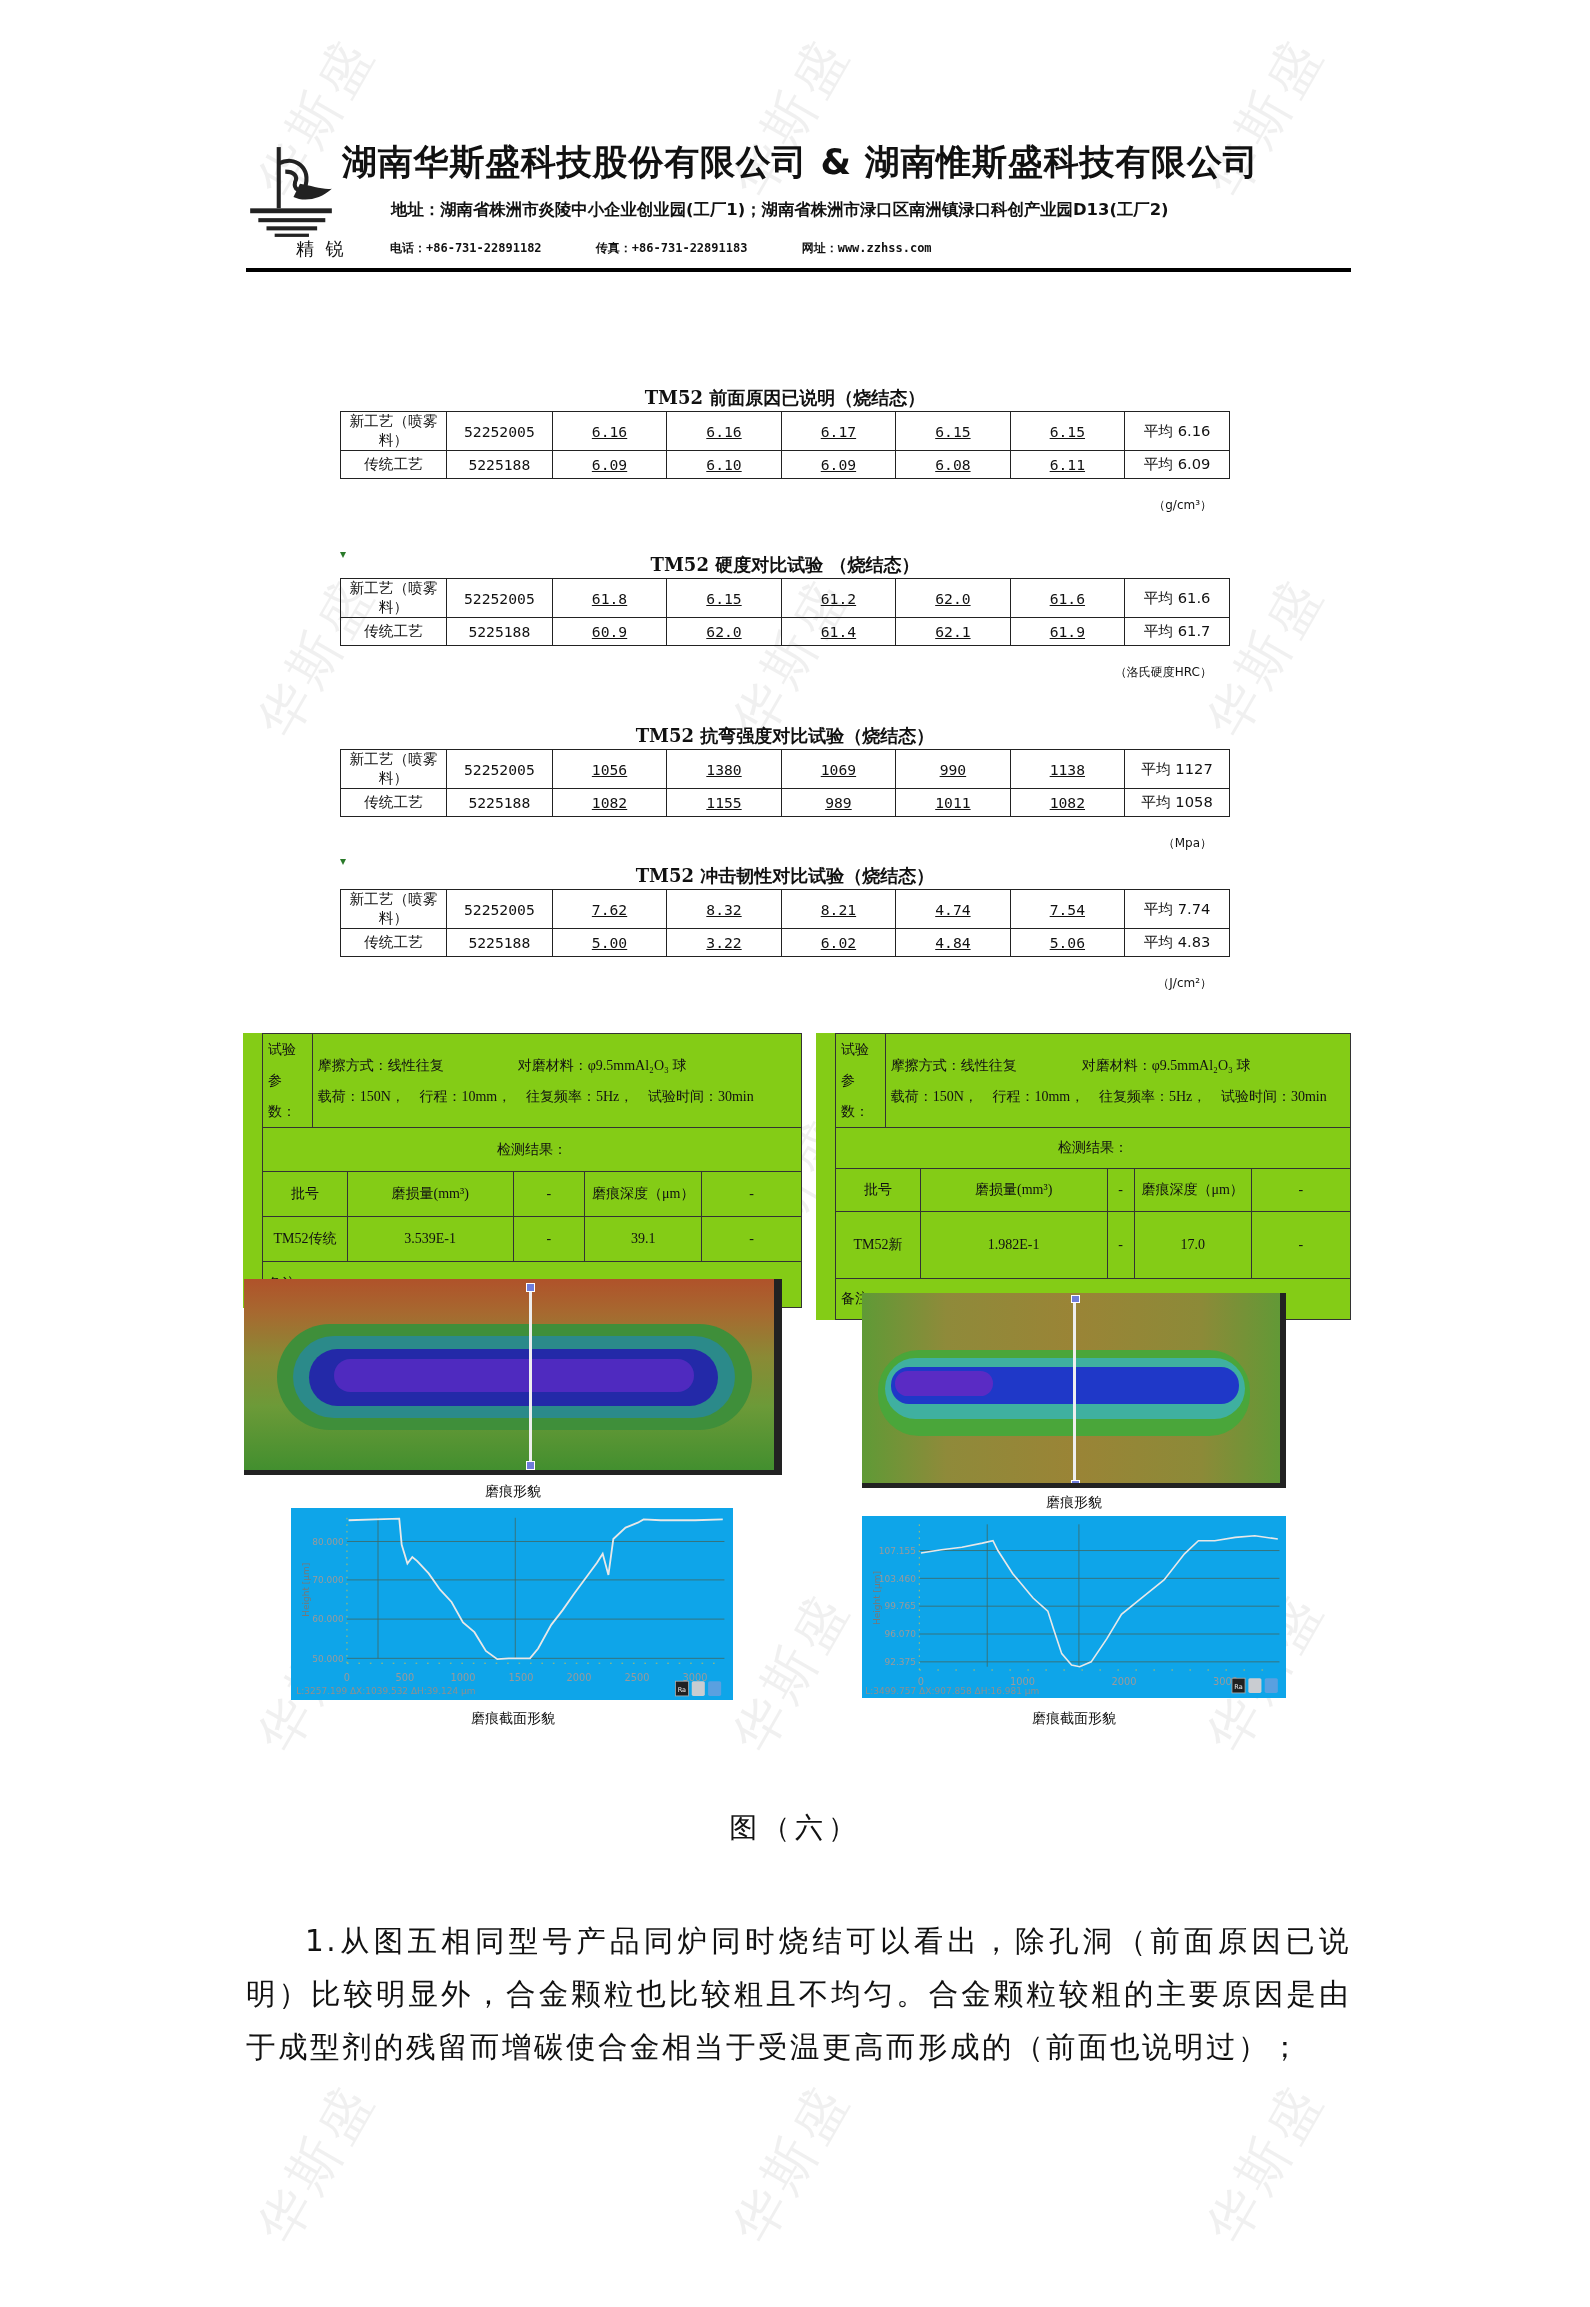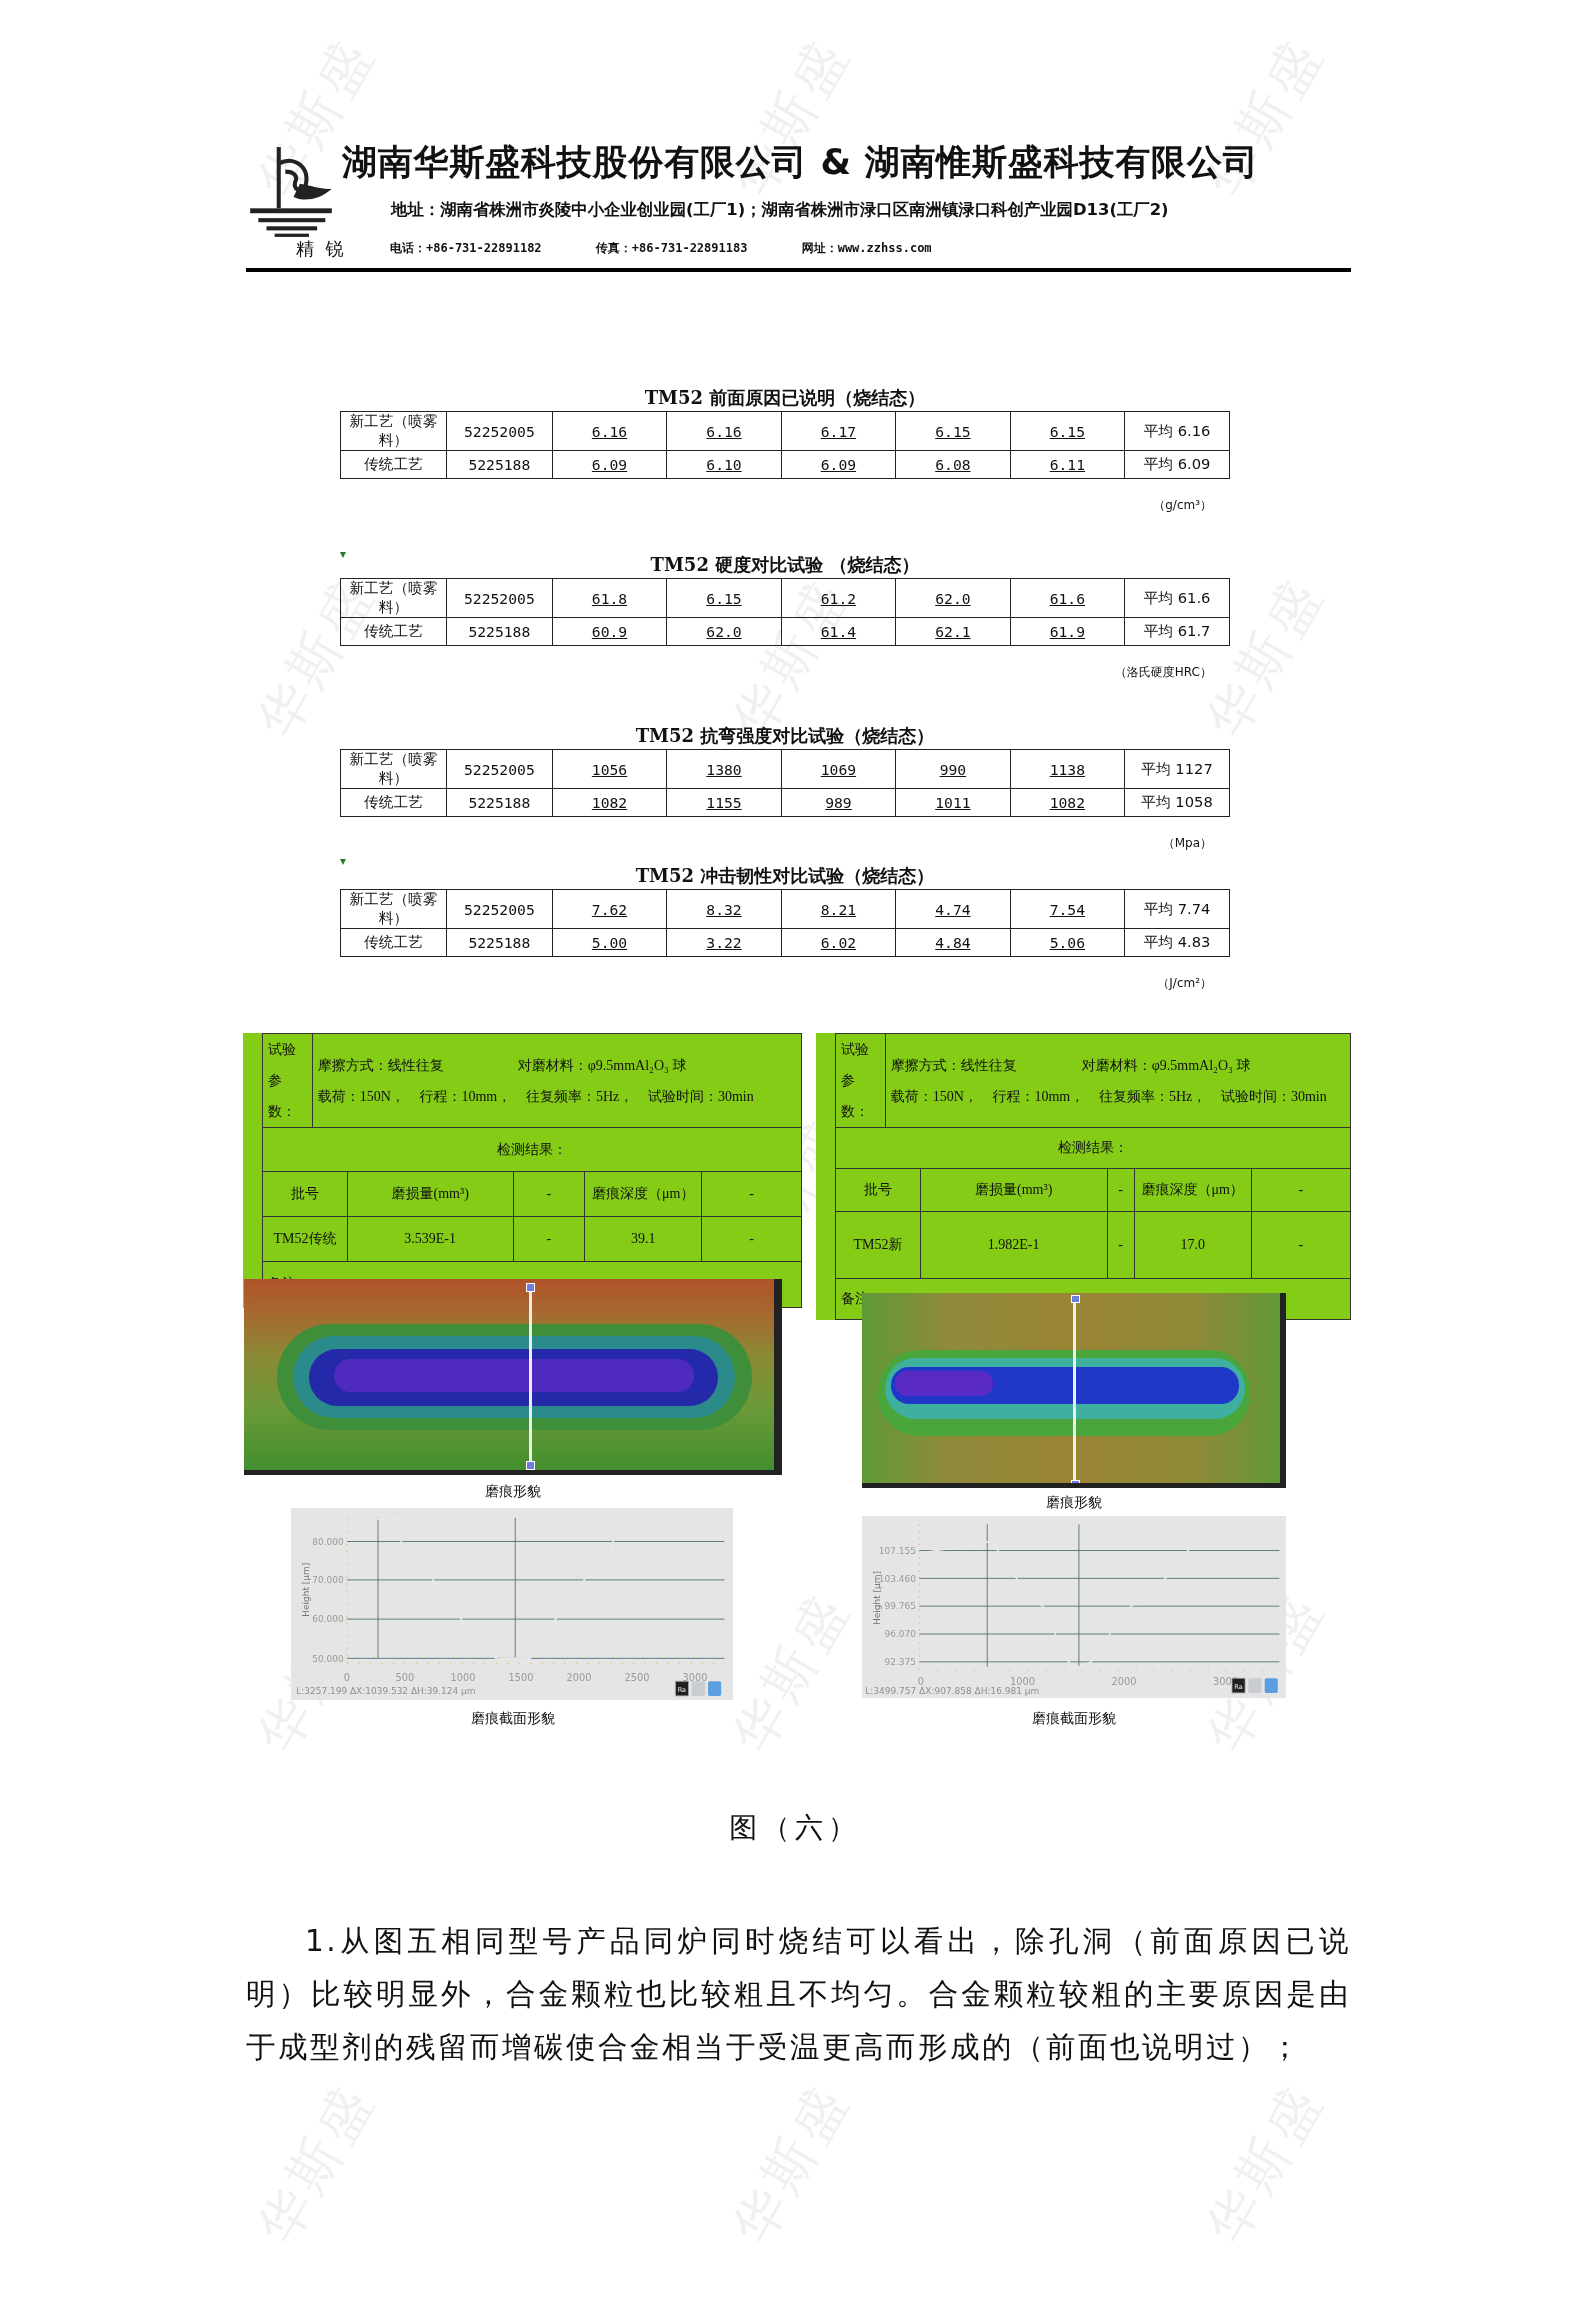--- a/index.html
+++ b/index.html
@@ -25,21 +25,21 @@
   .cmp-unit{text-align:right;font-family:"DejaVu Sans",sans-serif;font-size:12px;margin-top:18px;padding-right:18px;}
   .mark{position:absolute;width:0;height:0;border-left:3.3px solid transparent;border-right:3.3px solid transparent;border-top:6.5px solid #2a7a2a;}
   
   .panel{position:absolute;background:#84cc16;padding-left:19px;}
   .wt{border-collapse:collapse;font-family:"Liberation Serif","DejaVu Serif",serif;font-size:14px;width:100%;}
   .wt td{border:1.2px solid #333;padding:0 4.9px;}
   .params{font-size:14px;line-height:31px;}
   .params .line span{margin-right:14.7px;}
   .wear-img{position:absolute;}
   .cap{position:absolute;font-size:14px;text-align:center;font-family:"DejaVu Serif",serif;}
-  .chart{position:absolute;background:#e5e5e5;}
+  .chart{position:absolute;background:#0ea5e9;}
   .chart svg{position:absolute;left:0;top:0;}
   .fig-cap{position:absolute;left:0;width:1590px;top:1809px;text-align:center;font-size:28px;font-family:"DejaVu Sans",sans-serif;letter-spacing:4.9px;}
   .para{position:absolute;left:246px;top:1915px;width:1105px;font-family:"DejaVu Sans",sans-serif;font-size:29.5px;line-height:53px;letter-spacing:2.5px;text-align:justify;}
   .para p{margin:0;text-indent:59px;}
 </style>
 </head>
 <body>
 
 <div class="wm" style="left:229px;top:82px;">华斯盛</div>
 <div class="wm" style="left:704px;top:82px;">华斯盛</div>

